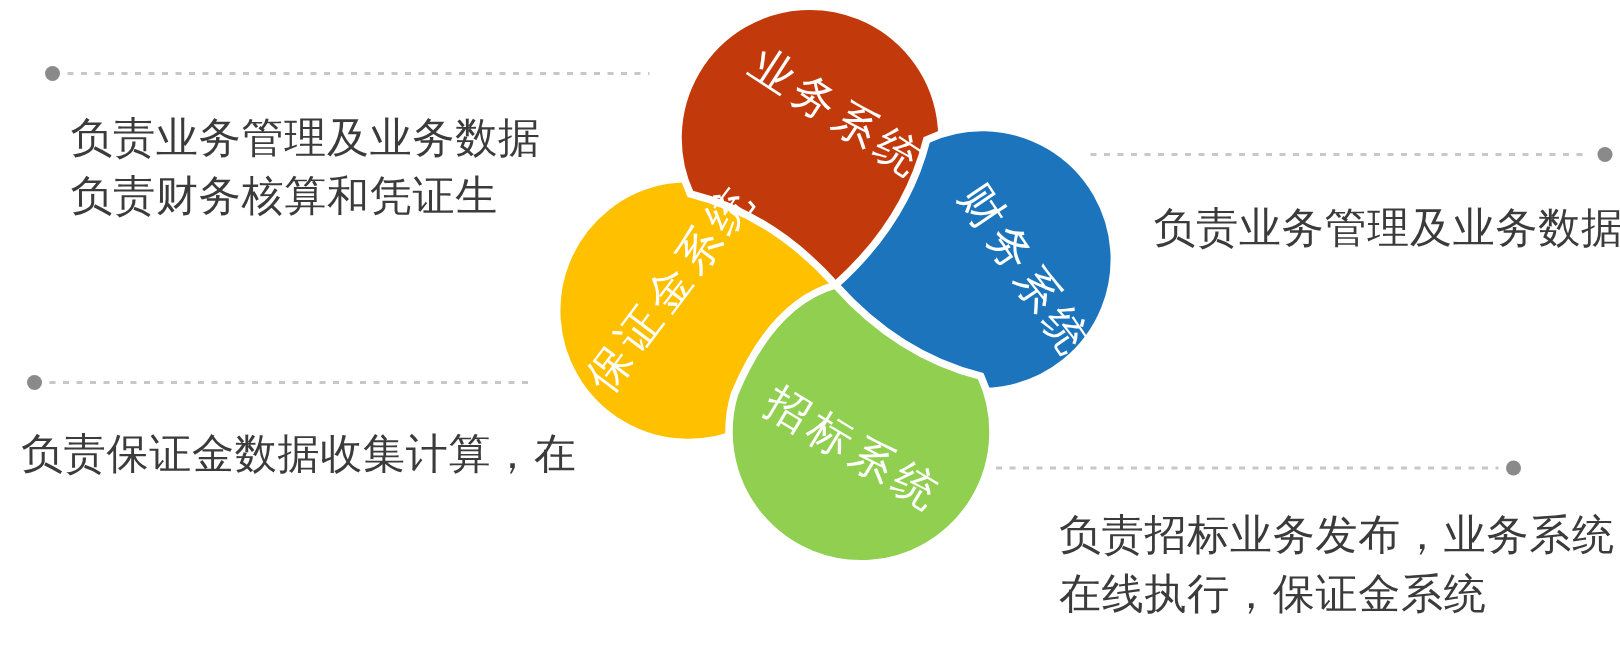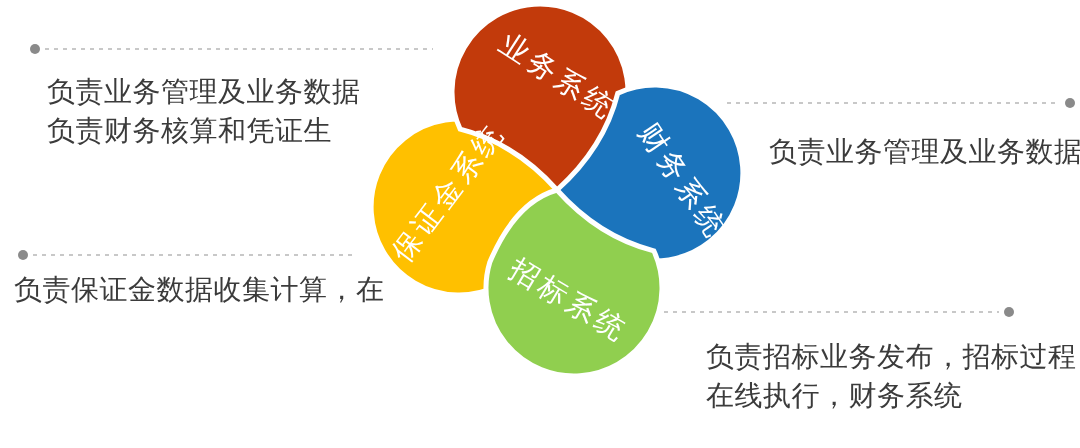--- a/index.html
+++ b/index.html
@@ -80,22 +80,22 @@
 
   <div class="annotation" style="left:47px; top:72px;">
     <div>负责业务管理及业务数据</div>
     <div>负责财务核算和凭证生</div>
   </div>
 
   <div class="annotation" style="left:769px; top:132px;">
     <div>负责业务管理及业务数据</div>
   </div>
 
-  <div class="annotation" style="left:14px; top:270px;">
+  <div class="annotation" style="left:14px; top:283px;">
     <div>负责保证金数据收集计算，在</div>
   </div>
 
   <div class="annotation" style="left:706px; top:337px;">
-    <div>负责招标业务发布，招标过程</div>
-    <div>在线执行，财务系统</div>
+    <div>负责招标业务发布，业务系统</div>
+    <div>在线执行，保证金系统</div>
   </div>
 
 </div>
 
 </body></html>

